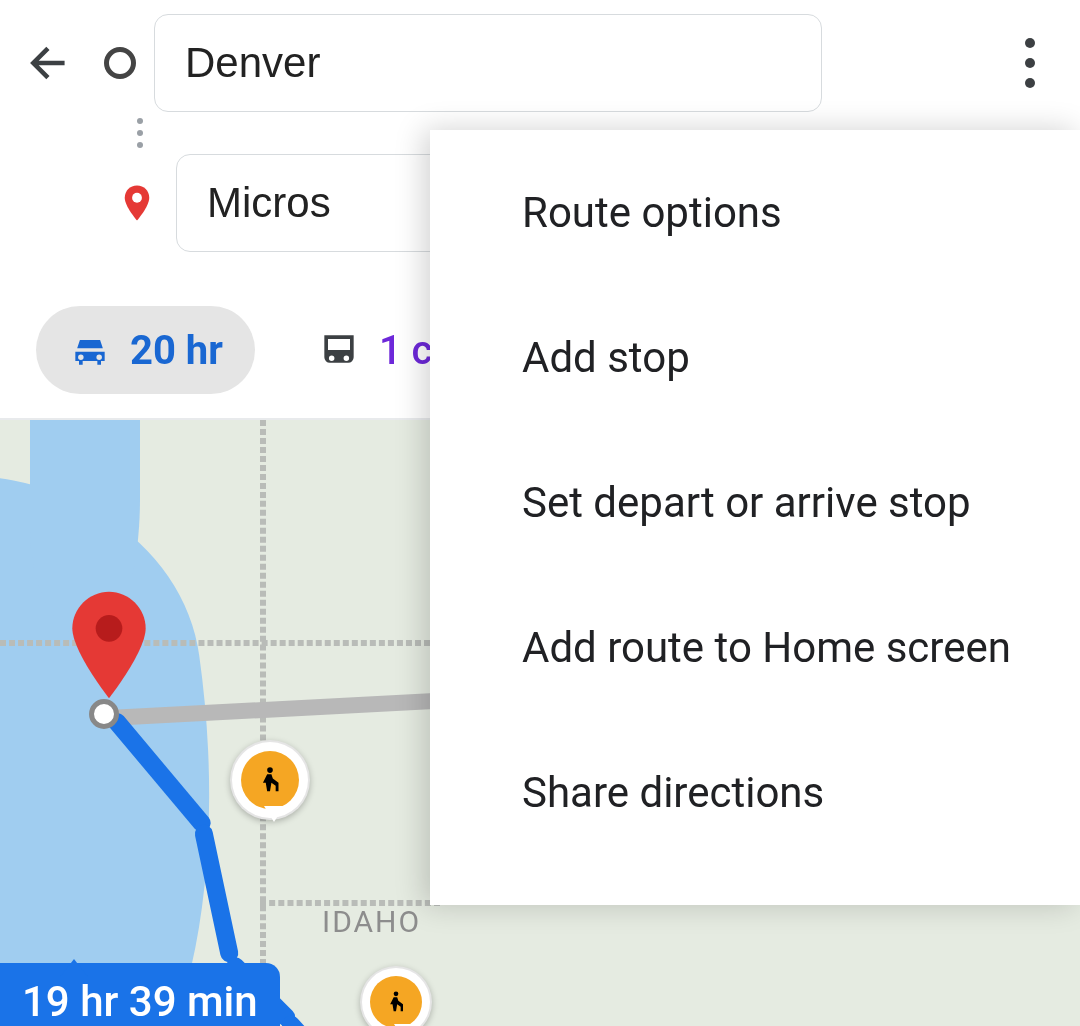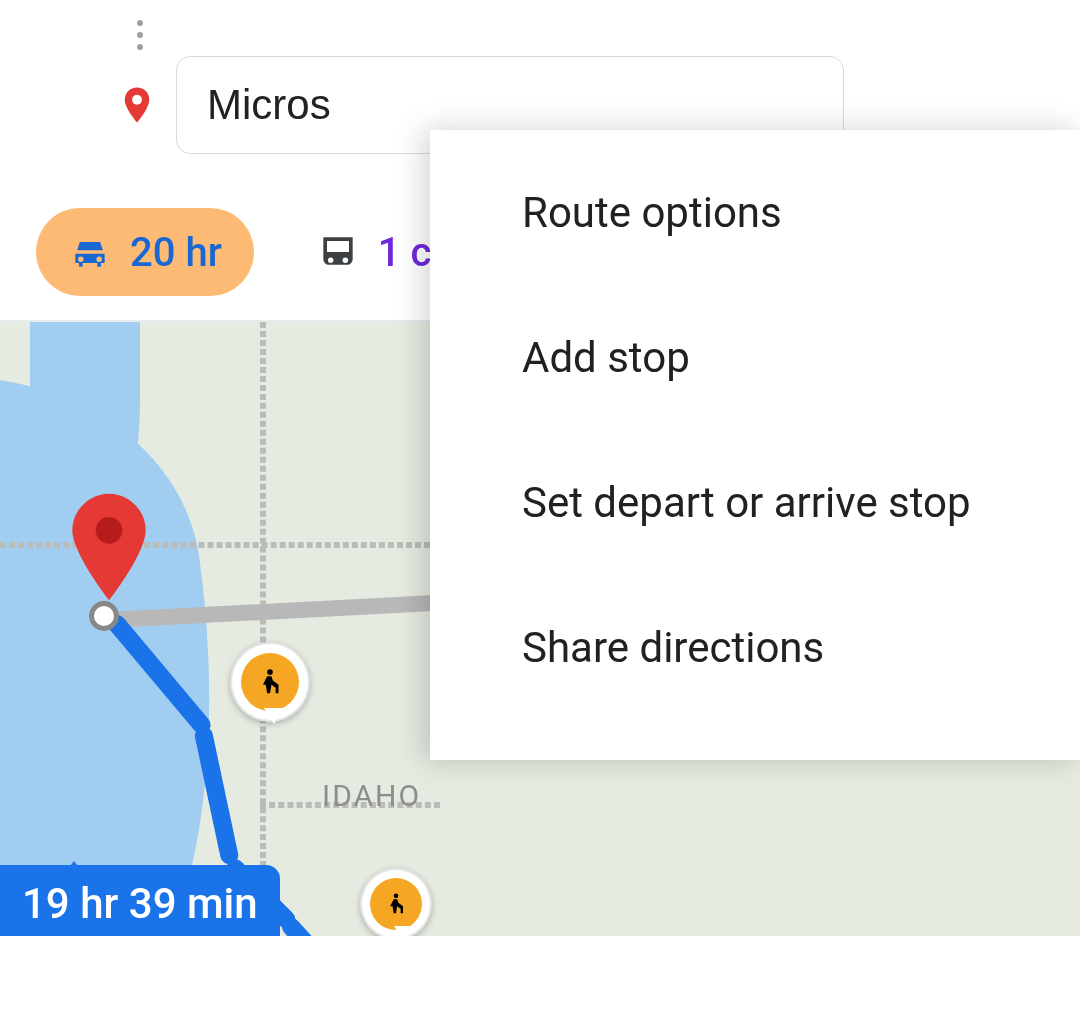--- a/index.html
+++ b/index.html
@@ -106,22 +106,23 @@
       height: 88px;
       padding: 0 32px;
       border-radius: 44px;
       font-size: 40px;
       font-weight: 500;
       cursor: pointer;
       color: #6d28d9;
       white-space: nowrap;
     }
     .mode-chip.active {
-      background: #fdba74;
+      background: #e5e5e5;
       color: #1967d2;
+      font-weight: bold;
     }
     .mode-chip svg { width: 44px; height: 44px; }
 
     
     .map {
       position: relative;
       width: 100%;
       height: 614px;
       background: #e5ebe1;
       overflow: hidden;
@@ -184,21 +185,21 @@
       display:flex;align-items:center;justify-content:center;
     }
 
     .warning-bubble-2 {
       position:absolute; left:360px; top:546px;
       width:72px; height:72px;
     }
     .warning-bubble-2 .warning-inner{ width:52px; height:52px; }
 
     .idaho-label {
-      position:absolute; left:322px; top:456px;
+      position:absolute; left:322px; top:484px;
       font-size:30px; color:#8d8d8d; letter-spacing:2px;
     }
 
     .time-callout {
       position:absolute; left:0; bottom:0;
       background:#1a73e8; color:#fff;
       font-size:42px; font-weight:500;
       padding:14px 22px 8px 22px;
       border-radius: 0 14px 0 0;
     }
@@ -223,20 +224,36 @@
       padding: 48px 48px;
       cursor:pointer;
       margin-left:44px;
     }
   </style>
 </head>
 <body>
 
 <div class="header">
 
+  <div class="search-row">
+    <div class="back-btn">
+      <svg width="50" height="50" viewBox="0 0 24 24" fill="none" stroke="#3c4043" stroke-width="2.2">
+        <path d="M19 12H5M11 5l-7 7 7 7"></path>
+      </svg>
+    </div>
+    <div class="origin-circle"></div>
+    <input class="search-input" value="Denver" style="">
+    <div class="overflow-btn">
+      <div class="overflow-dots">
+        <div class="overflow-dot"></div>
+          <div class="overflow-dot"></div>
+          <div class="overflow-dot"></div>
+      </div>
+    </div>
+  </div>
 
   <div class="waypoint-column">
     <div class="waypoint-dot"></div>
       <div class="waypoint-dot"></div>
       <div class="waypoint-dot"></div>
   </div>
 
   <div class="search-row">
     <div style="width:78px"></div>
     <svg class="dest-pin" viewBox="0 0 24 24">
@@ -305,14 +322,15 @@
 
   <div class="time-callout">
     <span>19 hr 39 min</span>
   </div>
 </div>
 
 <div class="menu">
   <div class="menu-item">Route options</div>
   <div class="menu-item">Add stop</div>
   <div class="menu-item">Set depart or arrive stop</div>
+  <div class="menu-item">Add route to Home screen</div>
   <div class="menu-item">Share directions</div>
 </div>
 
 </body></html>

